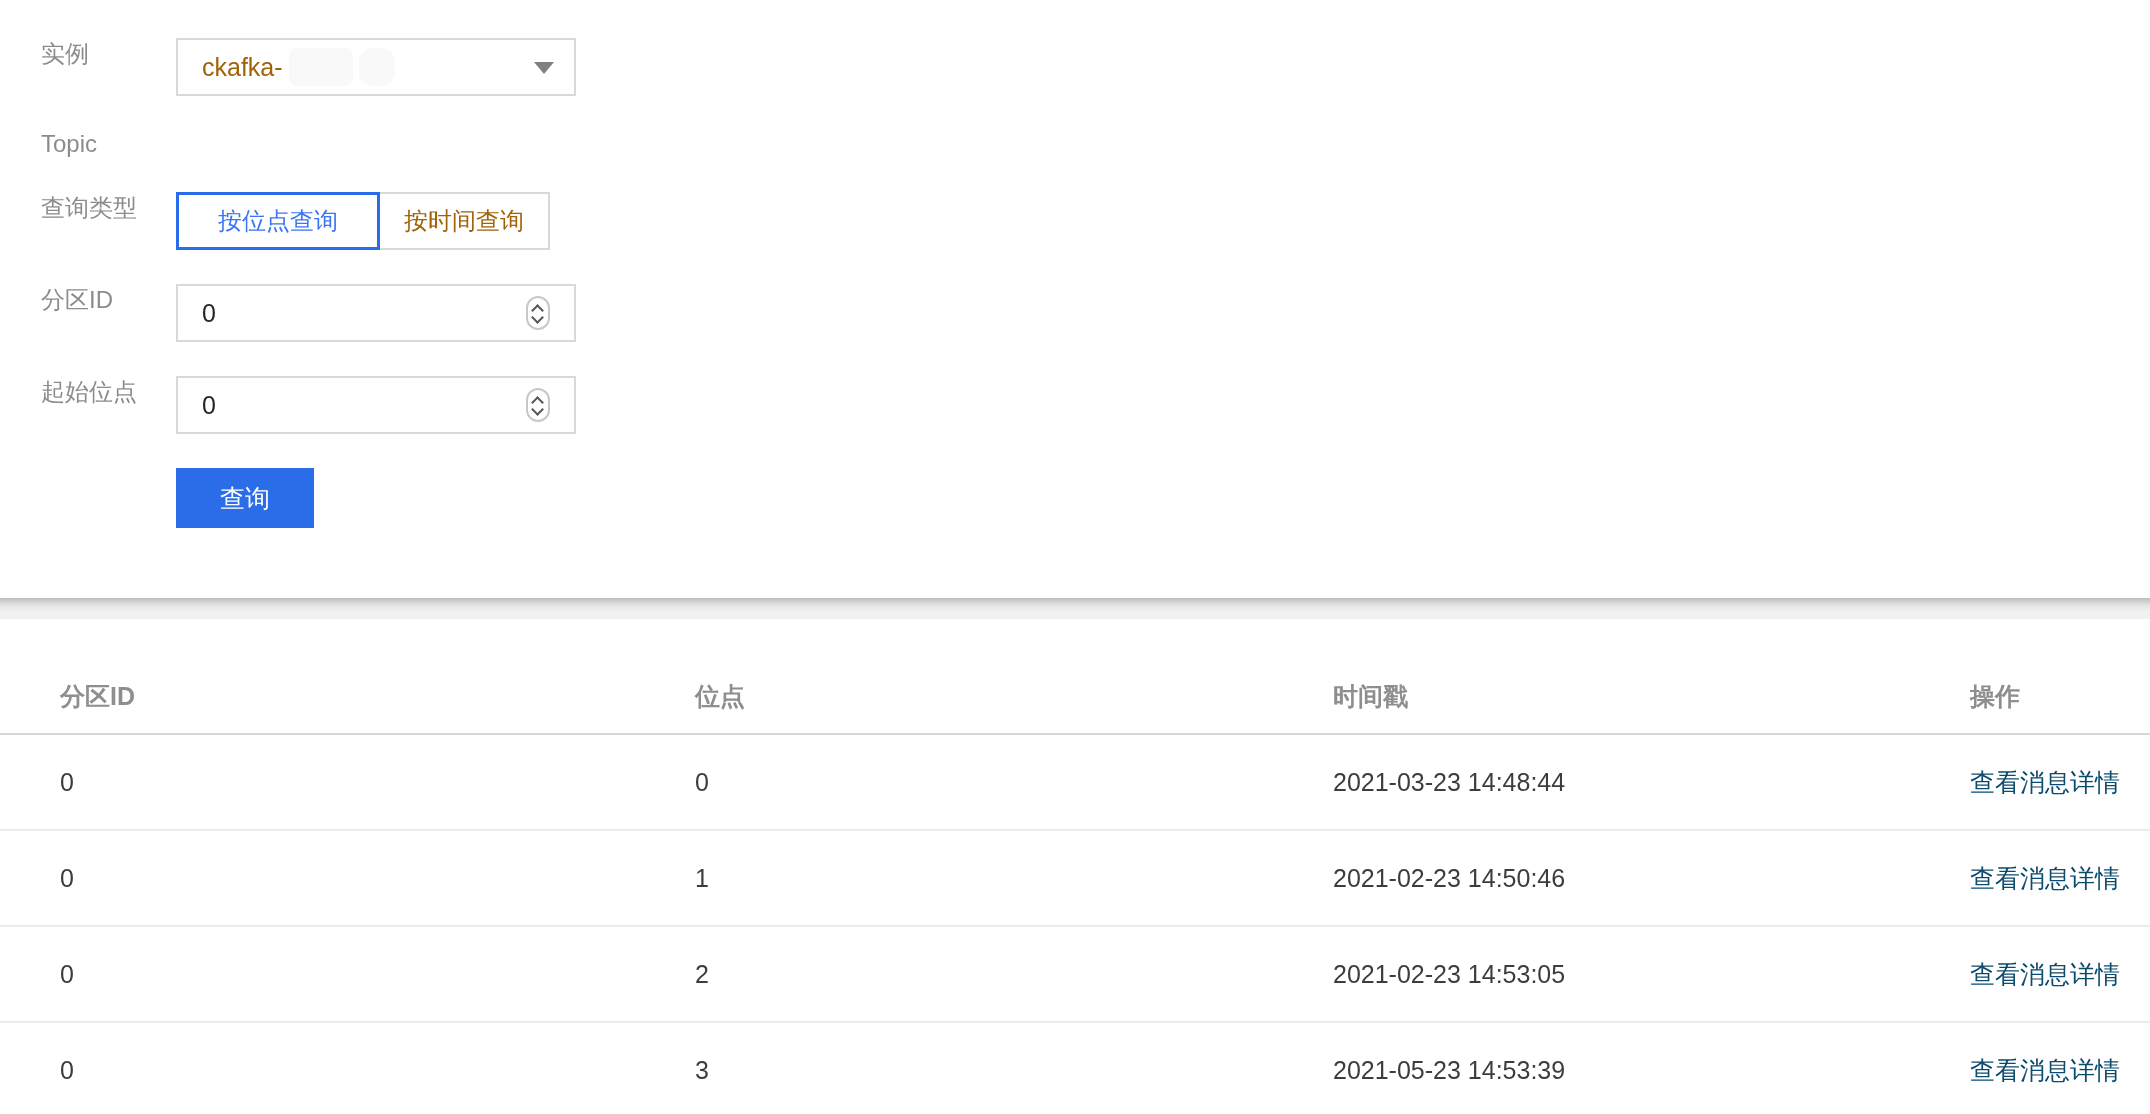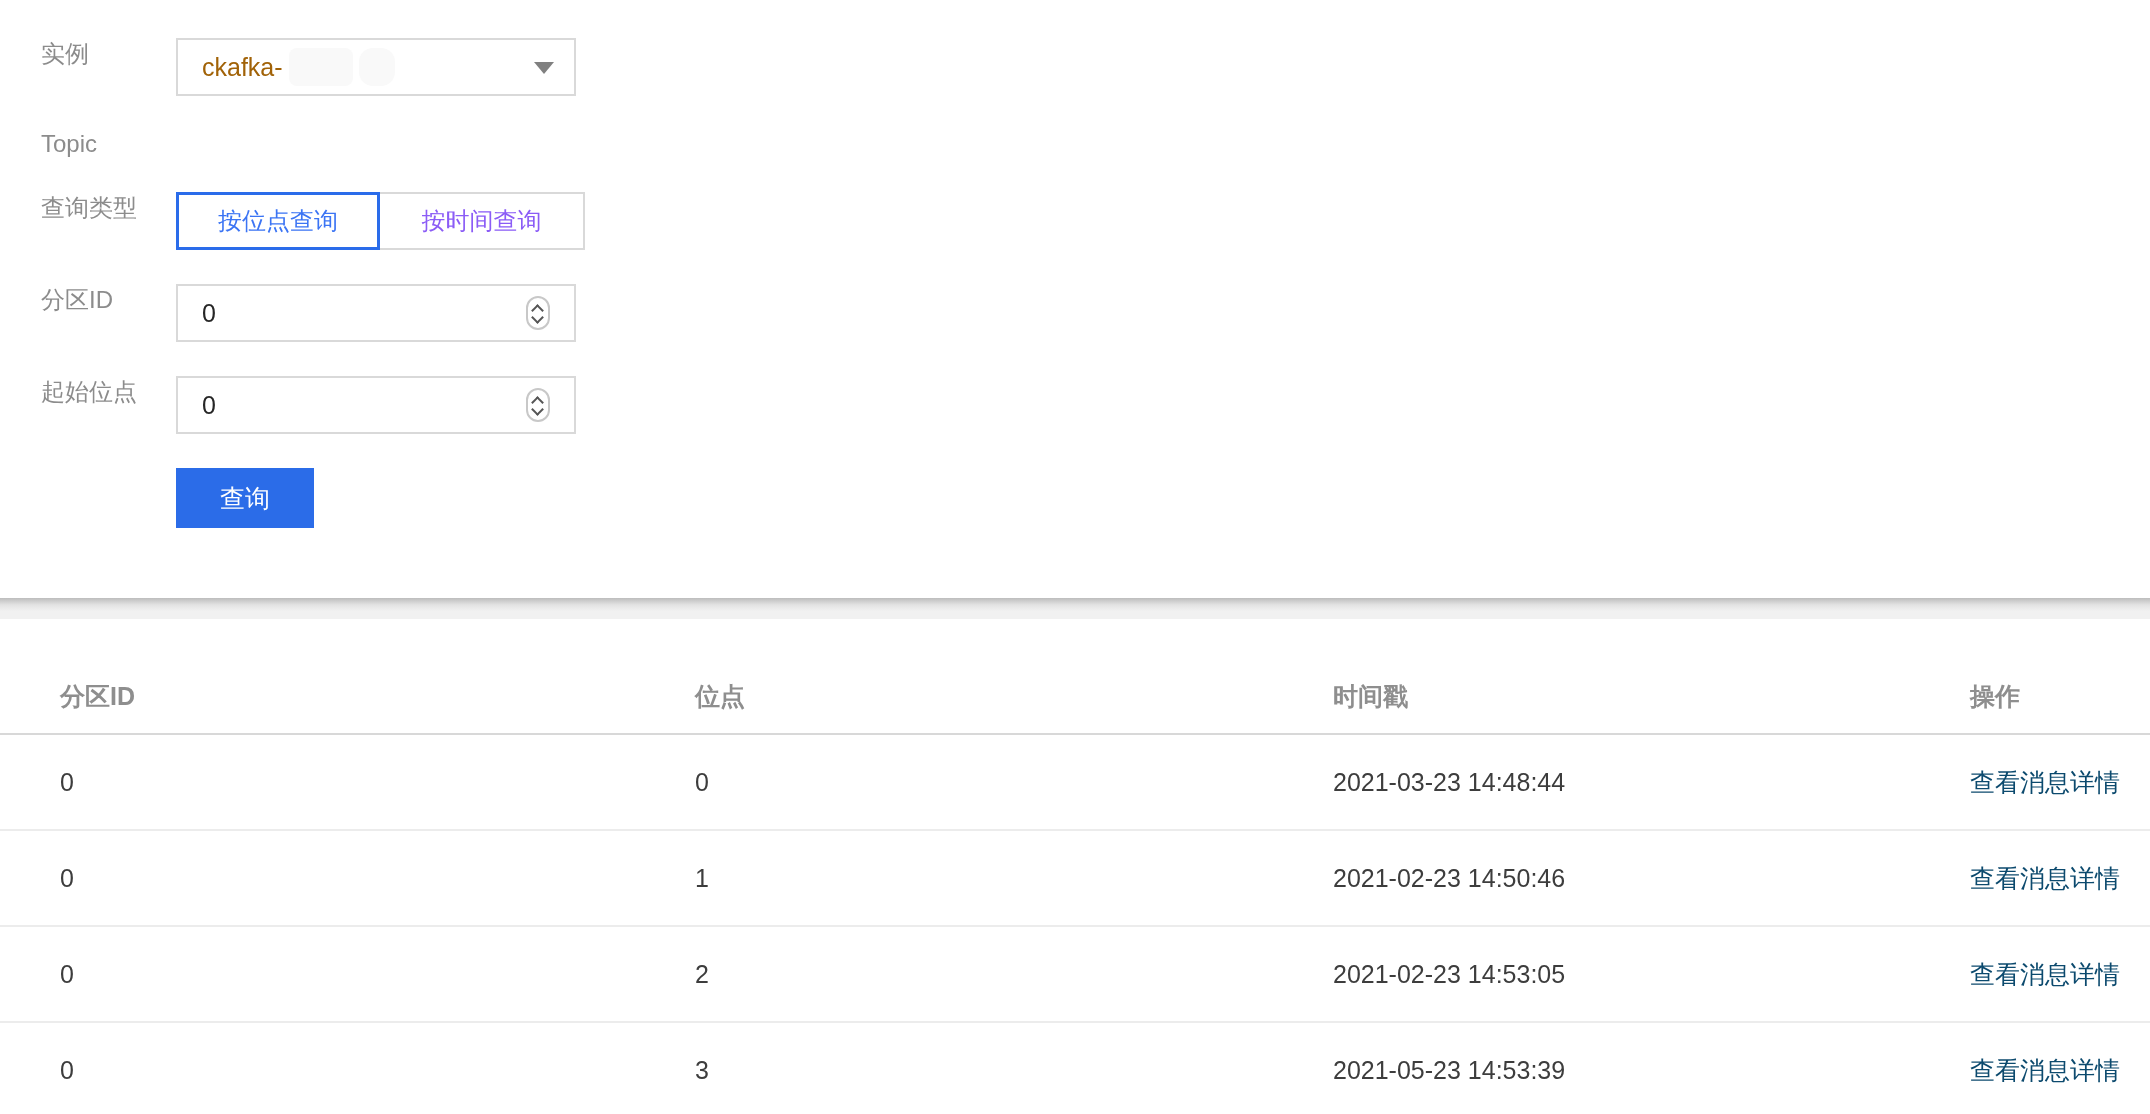--- a/index.html
+++ b/index.html
@@ -76,24 +76,24 @@
     font-size: 24px;
     background: #fff;
     cursor: pointer;
   }
   .tab.active {
     width: 204px;
     border: 3px solid #2a6cea;
     color: #3b74f4;
   }
   .tab.inactive {
-    width: 205px;
+    width: 170px;
     border: 2px solid #d9d9d9;
     border-left: none;
-    color: #8b5cf6;
+    color: #a16207;
   }
 
   .number-box {
     position: relative;
     width: 400px;
     height: 58px;
     border: 2px solid #d9d9d9;
     background: #fff;
   }
   .number-box input {

